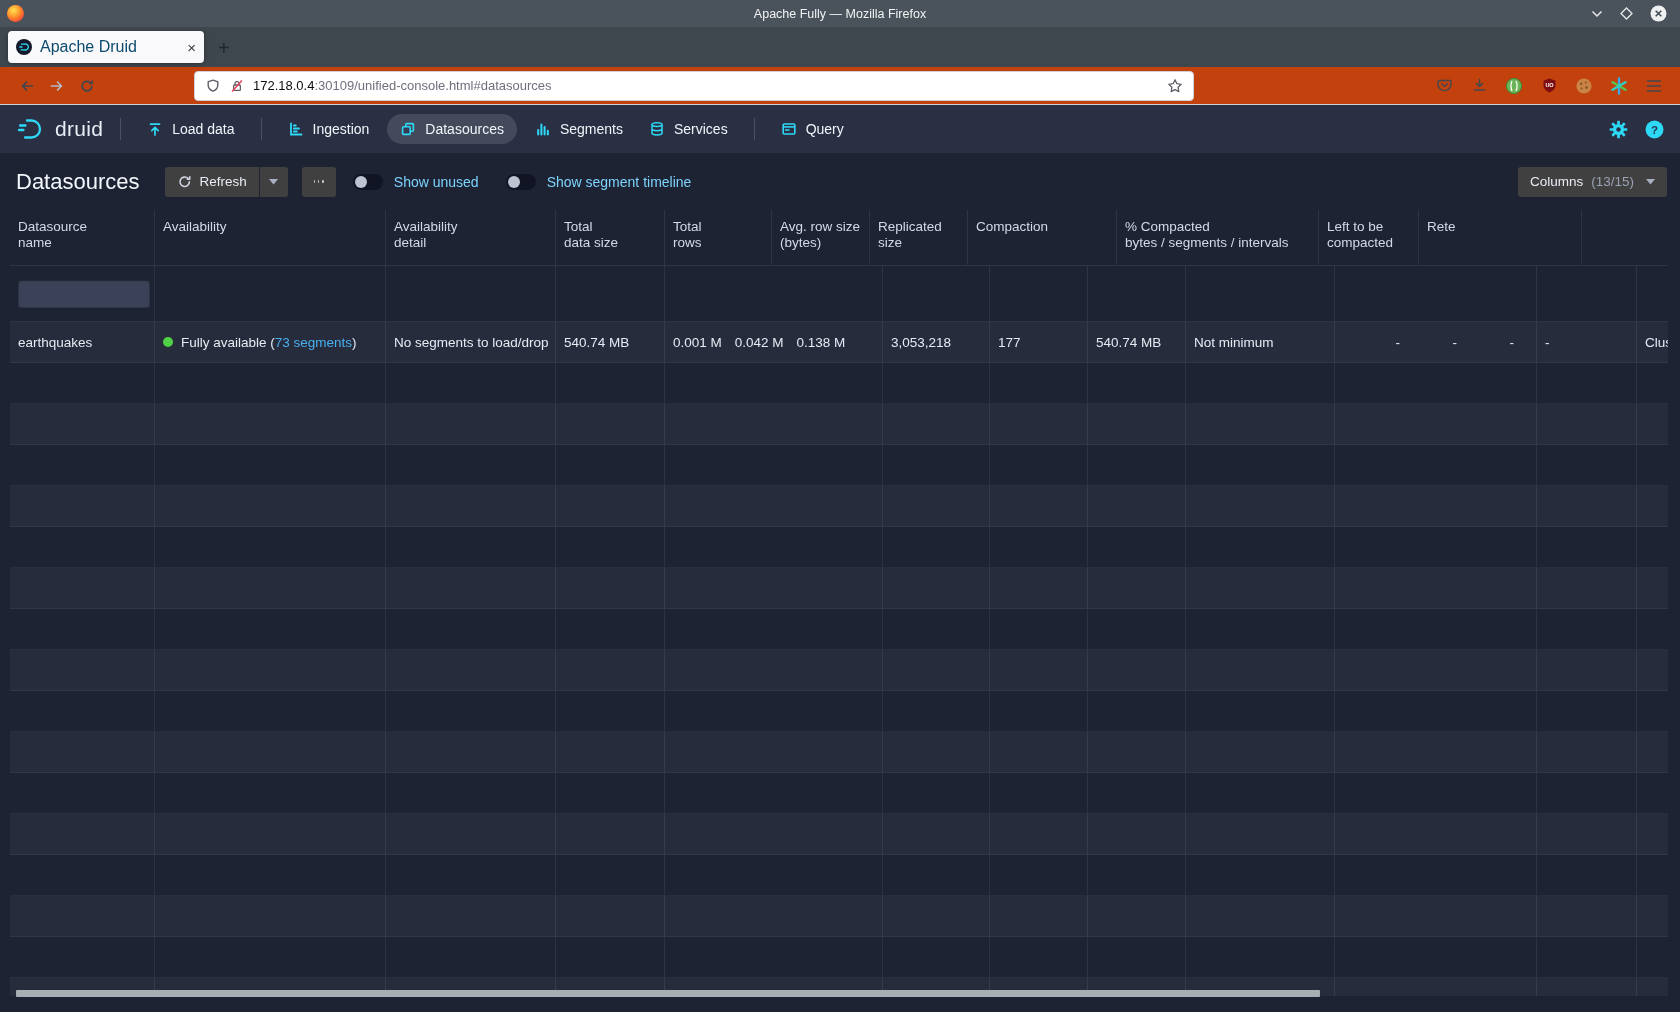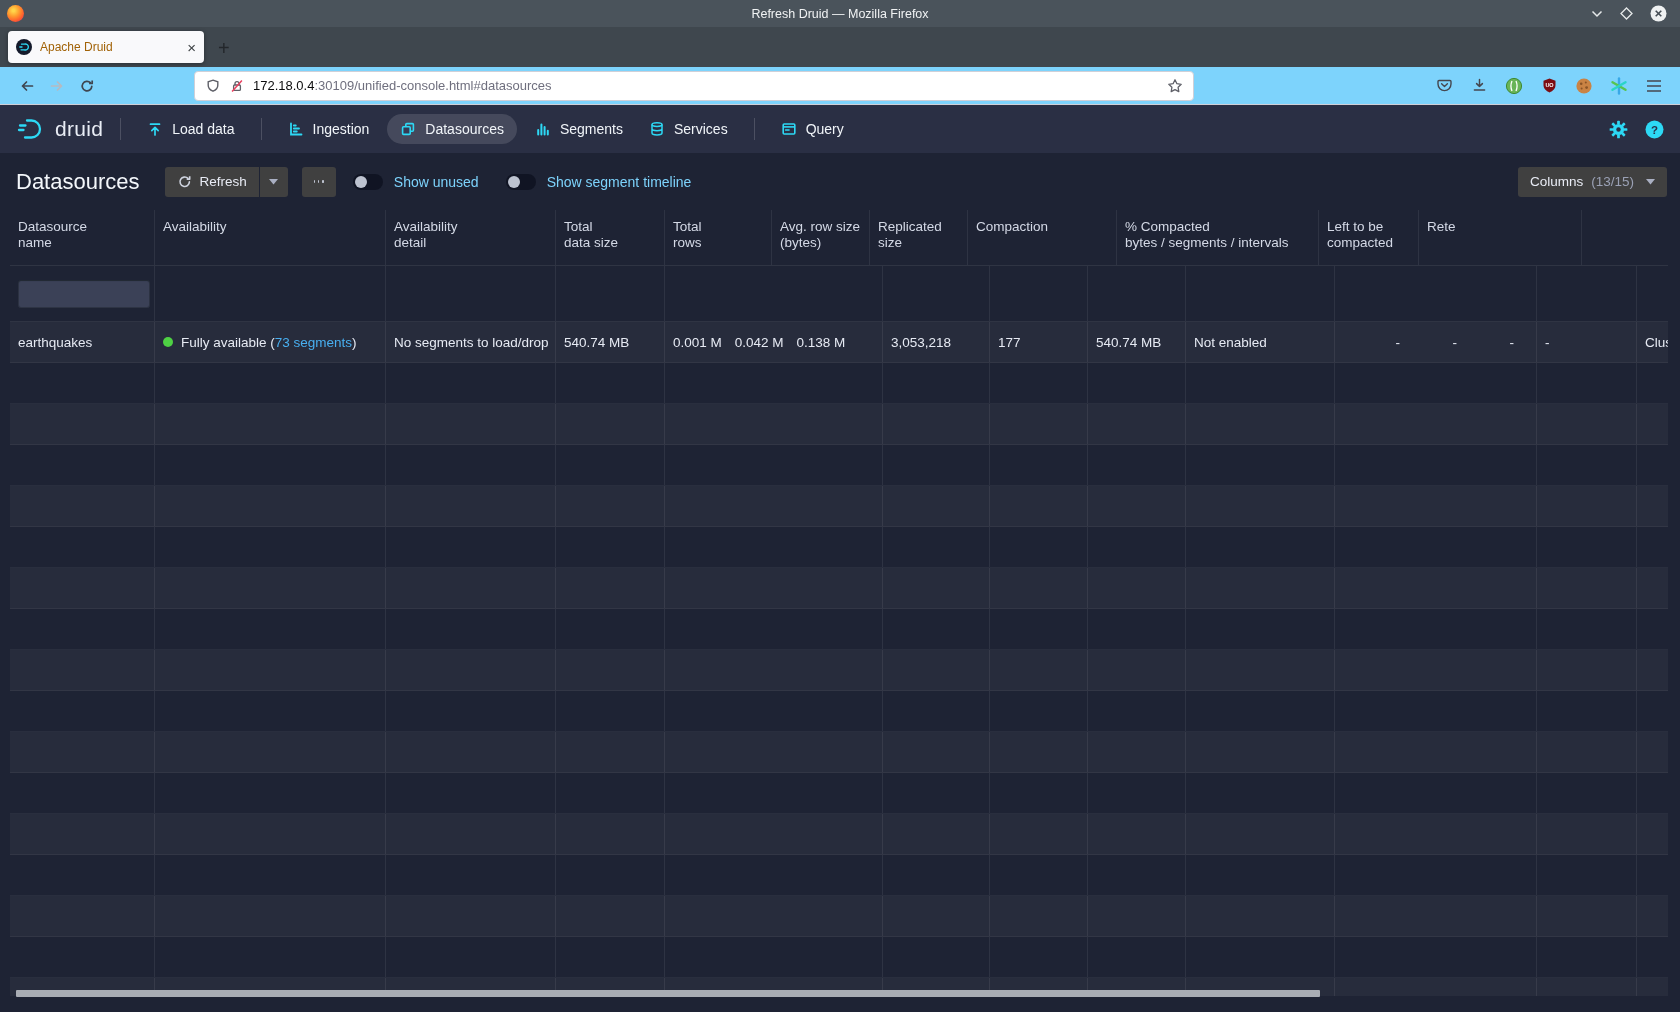--- a/index.html
+++ b/index.html
@@ -10,25 +10,25 @@
   
   .titlebar { height:27px; background:#4a535b; display:flex; align-items:center; position:relative; }
   .ff-logo { width:17px; height:17px; margin-left:7px; border-radius:50%;
     background:radial-gradient(circle at 38% 32%, #ffd54a 8%, #ff9a2e 38%, #ff5f2e 66%, #d6216a 100%); }
   .win-title { position:absolute; left:0; right:0; text-align:center; color:#f1f3f4; font-size:12.5px; }
   .win-controls { margin-left:auto; display:flex; align-items:center; gap:17px; padding-right:13px; z-index:2; }
 
   .tabstrip { height:40px; background:#3f474e; display:flex; align-items:flex-end; padding:0 8px; }
   .tab { height:32px; margin-bottom:4px; width:196px; background:#f9f9fb; border-radius:4px;
     display:flex; align-items:center; padding:0 8px; box-shadow:0 1px 4px rgba(0,0,0,.35); }
-  .tab-title { flex:1; font-size:12px; color:#a16207; margin-left:8px; white-space:nowrap; overflow:hidden; }
+  .tab-title { flex:1; font-size:16px; color:#0c4a6e; margin-left:8px; white-space:nowrap; overflow:hidden; }
   .tab-close { color:#3c4043; font-size:15px; line-height:1; cursor:default; }
   .newtab { margin:0 0 9px 14px; font-size:20px; line-height:1; color:#23272b; }
 
-  .navtoolbar { height:38px; background:#7dd3fc; border-bottom:1px solid #d0d0d8;
+  .navtoolbar { height:38px; background:#c2410c; border-bottom:1px solid #d0d0d8;
     display:flex; align-items:center; padding:0 12px; }
   .navbtn { width:30px; height:28px; display:flex; align-items:center; justify-content:center; }
   .urlbar { margin-left:92px; width:1000px; height:30px; background:#fff; border:1px solid #cfd0d8;
     border-radius:4px; display:flex; align-items:center; padding:0 10px; gap:8px; font-size:13px; }
   .url-host { color:#0c0c0d; }
   .url-rest { color:#6f6f7e; }
   .url-star { margin-left:auto; display:flex; }
   .toolbar-icons { margin-left:auto; display:flex; align-items:center; gap:15px; padding-right:4px; }
   .tbi { width:20px; height:20px; display:flex; align-items:center; justify-content:center; }
 
@@ -84,21 +84,21 @@
 
   svg { display:block; }
 </style>
 </head>
 <body>
 
 <div class="screen">
 
   <div class="titlebar">
     <div class="ff-logo"></div>
-    <div class="win-title">Refresh Druid — Mozilla Firefox</div>
+    <div class="win-title">Apache Fully — Mozilla Firefox</div>
     <div class="win-controls">
       <span>
           <svg width="12" height="8">
             <path d="M1.5 1.5l4.5 4.5 4.5-4.5" fill="none" stroke="#e6e9ea" stroke-width="1.5"></path>
           </svg>
         </span>
       <span>
           <svg width="13" height="13">
             <path d="M6.5 1L12 6.5 6.5 12 1 6.5z" fill="none" stroke="#e6e9ea" stroke-width="1.3"></path>
           </svg>
@@ -409,21 +409,21 @@
         <div class="cell c2">No segments to load/drop</div>
         <div class="cell c3">540.74 MB</div>
         <div class="cell c4 seg-gap">
           <span>0.001 M</span>
           <span>0.042 M</span>
           <span>0.138 M</span>
         </div>
         <div class="cell c5">3,053,218</div>
         <div class="cell c6">177</div>
         <div class="cell c7">540.74 MB</div>
-        <div class="cell c8">Not enabled</div>
+        <div class="cell c8">Not minimum</div>
         <div class="cell c9 pct-cell">
           <span>-</span>
           <span>-</span>
           <span>-</span>
         </div>
         <div class="cell c10">-</div>
         <div class="cell c11">Clus</div>
       </div>
 
     <div class="trow tdata">

